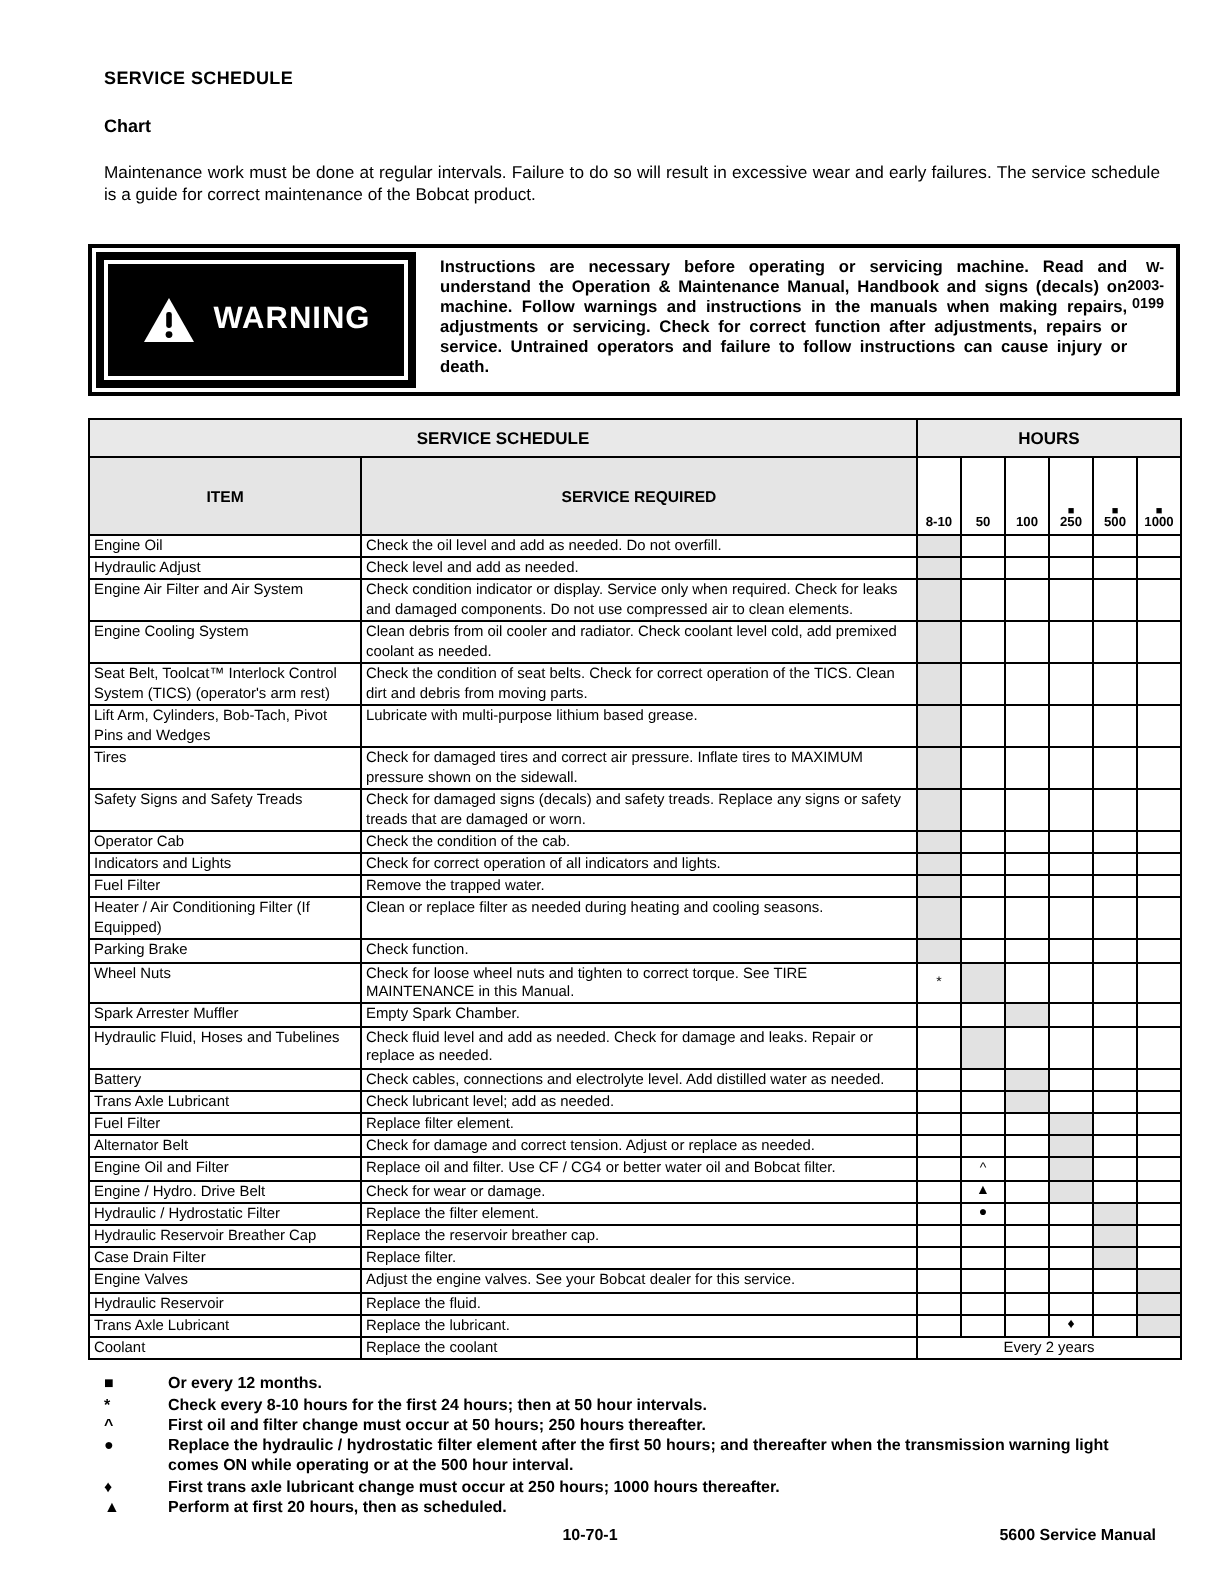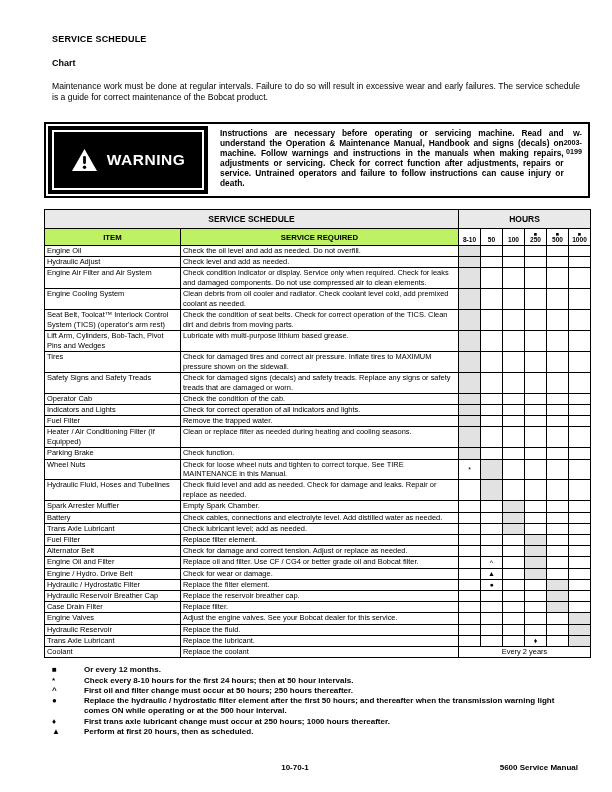--- a/index.html
+++ b/index.html
@@ -32,21 +32,21 @@
   }
   .warning-word { color:#fff; font-weight:bold; font-size:15.5px; letter-spacing:.5px; }
   .warning-text-wrap { flex:1; padding:5px 6px 2px 10px; display:flex; flex-direction:row; }
   .warning-text { font-size:8.35px; font-weight:bold; line-height:9.9px; text-align:justify; }
   .warning-code { font-size:7.2px; font-weight:bold; text-align:right; margin-top:0; }
 
   
   table.service { border-collapse:collapse; width:546px; margin-top:11px; table-layout:fixed; }
   table.service th, table.service td { border:1px solid #000; }
   th.tbl-title { background:#e9e9e9; font-size:8.5px; font-weight:bold; height:19px; text-align:center; }
-  th.item-head, th.service-head { background:#bef264; font-size:7.8px; font-weight:bold; height:17px; text-align:center; }
+  th.item-head, th.service-head { background:#e5e5e5; font-size:7.8px; font-weight:bold; height:39px; text-align:center; }
   th.hour-head { background:#fff; font-size:6.6px; font-weight:bold; vertical-align:bottom; padding-bottom:1px; text-align:center; line-height:6.8px; }
   th.hour-head .sq { font-size:5.5px; display:block; line-height:6px; }
   col.c-item { width:136px; }
   col.c-service { width:278px; }
   col.c-hour { width:22px; }
   td.item-cell, td.service-cell {
     font-size:7.45px; line-height:9.7px; padding:0 2px 0.5px 2px; vertical-align:top;margin-left:43px;
   }
   td.hour-cell { text-align:center; font-size:7px; line-height:9.7px; vertical-align:middle; padding:0; }
   td.hour-cell.shaded { background:#e2e2e2; }
@@ -252,40 +252,40 @@
             <td class="item-cell">Wheel Nuts</td>
             <td class="service-cell">Check for loose wheel nuts and tighten to correct torque. See TIRE MAINTENANCE in this Manual.</td>
             <td class="hour-cell">*</td>
             <td class="hour-cell shaded"></td>
             <td class="hour-cell"></td>
             <td class="hour-cell"></td>
             <td class="hour-cell"></td>
             <td class="hour-cell"></td>
           </tr>
           <tr>
+            <td class="item-cell">Spark Arrester Muffler</td>
+            <td class="service-cell">Empty Spark Chamber.</td>
+            <td class="hour-cell"></td>
+            <td class="hour-cell"></td>
+            <td class="hour-cell shaded"></td>
+            <td class="hour-cell"></td>
+            <td class="hour-cell"></td>
+            <td class="hour-cell"></td>
+          </tr>
+          <tr>
             <td class="item-cell">Hydraulic Fluid, Hoses and Tubelines</td>
             <td class="service-cell">Check fluid level and add as needed. Check for damage and leaks. Repair or replace as needed.</td>
             <td class="hour-cell"></td>
             <td class="hour-cell shaded"></td>
             <td class="hour-cell"></td>
             <td class="hour-cell"></td>
             <td class="hour-cell"></td>
             <td class="hour-cell"></td>
           </tr>
           <tr>
-            <td class="item-cell">Spark Arrester Muffler</td>
-            <td class="service-cell">Empty Spark Chamber.</td>
-            <td class="hour-cell"></td>
-            <td class="hour-cell"></td>
-            <td class="hour-cell shaded"></td>
-            <td class="hour-cell"></td>
-            <td class="hour-cell"></td>
-            <td class="hour-cell"></td>
-          </tr>
-          <tr>
             <td class="item-cell">Battery</td>
             <td class="service-cell">Check cables, connections and electrolyte level. Add distilled water as needed.</td>
             <td class="hour-cell"></td>
             <td class="hour-cell"></td>
             <td class="hour-cell shaded"></td>
             <td class="hour-cell"></td>
             <td class="hour-cell"></td>
             <td class="hour-cell"></td>
           </tr>
           <tr>
@@ -313,21 +313,21 @@
             <td class="service-cell">Check for damage and correct tension. Adjust or replace as needed.</td>
             <td class="hour-cell"></td>
             <td class="hour-cell"></td>
             <td class="hour-cell"></td>
             <td class="hour-cell shaded"></td>
             <td class="hour-cell"></td>
             <td class="hour-cell"></td>
           </tr>
           <tr>
             <td class="item-cell">Engine Oil and Filter</td>
-            <td class="service-cell">Replace oil and filter. Use CF / CG4 or better grade oil and Bobcat filter.</td>
+            <td class="service-cell">Replace oil and filter. Use CF / CG4 or better water oil and Bobcat filter.</td>
             <td class="hour-cell"></td>
             <td class="hour-cell">^</td>
             <td class="hour-cell"></td>
             <td class="hour-cell shaded"></td>
             <td class="hour-cell"></td>
             <td class="hour-cell"></td>
           </tr>
           <tr>
             <td class="item-cell">Engine / Hydro. Drive Belt</td>
             <td class="service-cell">Check for wear or damage.</td>

